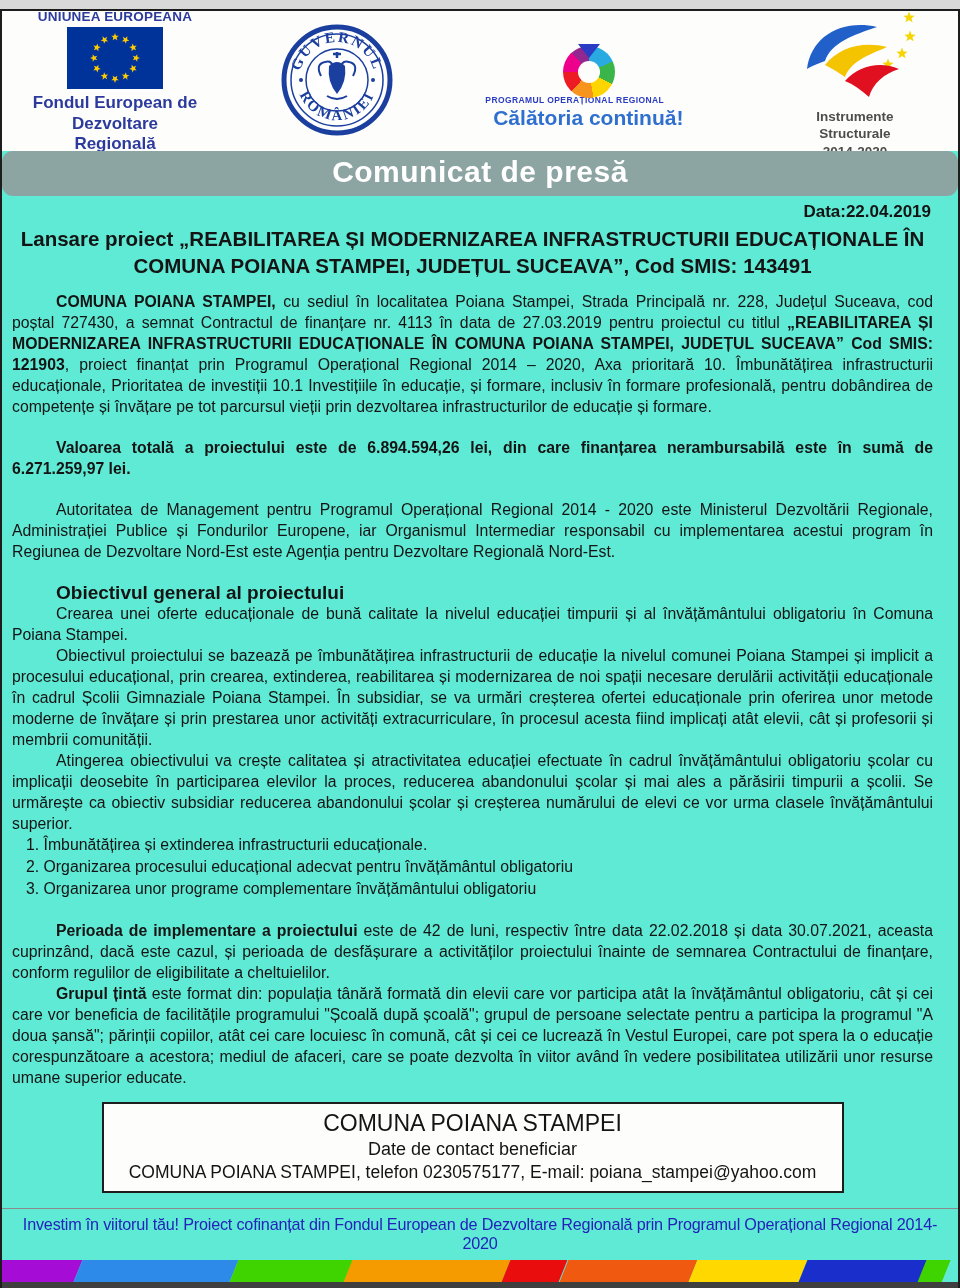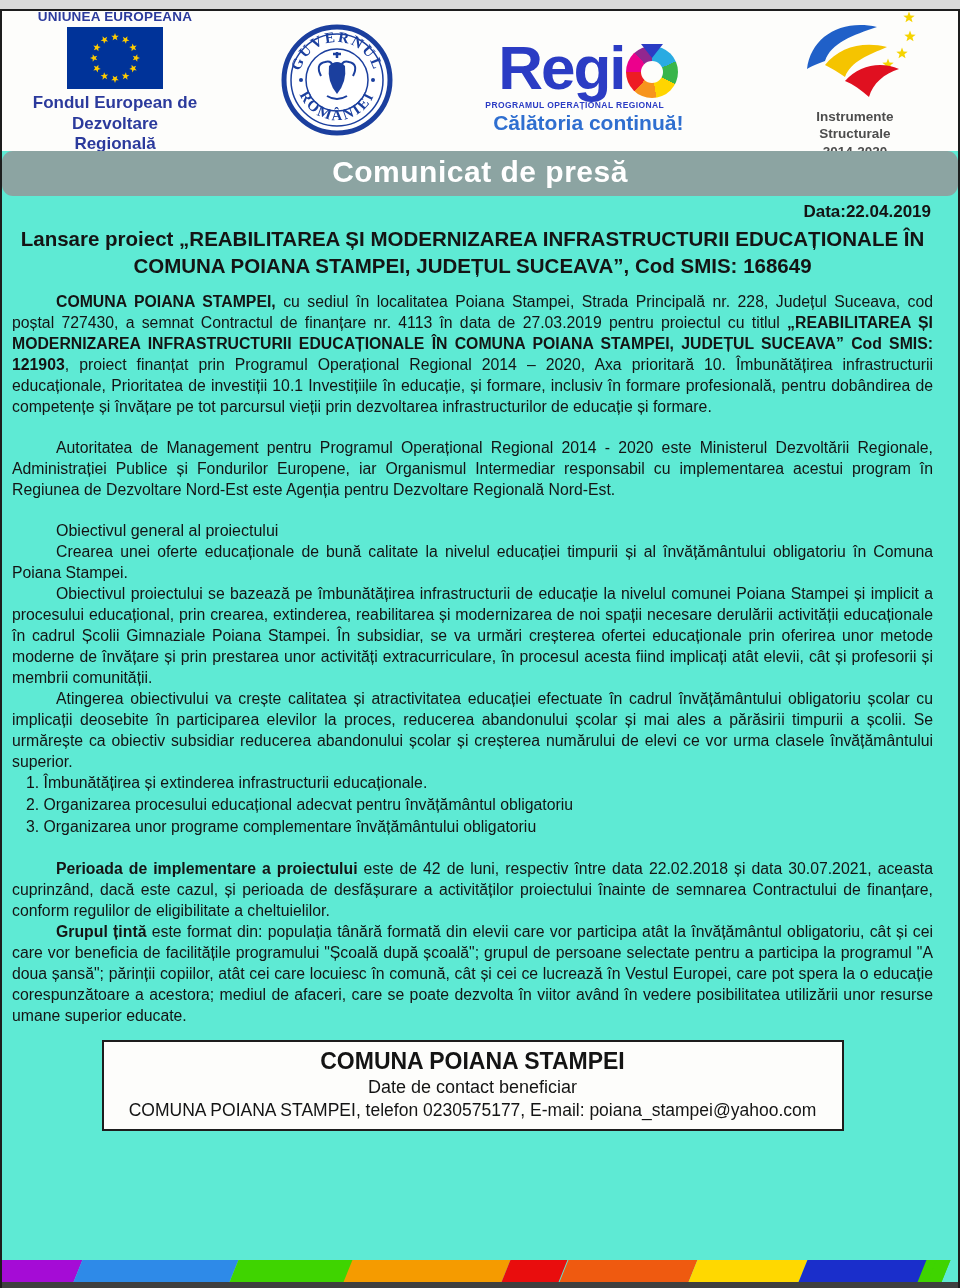--- a/index.html
+++ b/index.html
@@ -51,28 +51,28 @@
   
   .content { flex:1; padding:4px 25px 0 10px; color:#141414; }
   .date-line { text-align:right; font-weight:bold; font-size:17px; margin:2px 2px 4px 0; }
   .doc-title {
     text-align:center; font-weight:bold; font-size:20.5px; line-height:1.3;
     margin:2px auto 12px auto; max-width:930px;
   }
   .para { font-size:15.8px; line-height:21px; text-align:justify; text-indent:44px; }
   .para.gap { margin-top:20px; }
   .bold { font-weight:bold; }
-  .subhead { font-size:16px; line-height:21px; font-weight:normal; margin:20px 0 0 44px; }
+  .subhead { font-size:19px; line-height:21px; font-weight:bold; margin:20px 0 0 44px; }
   .obj-list { list-style:none; margin-left:14px; font-size:15.8px; line-height:22px; }
   
   .contact-box {
     width:742px; margin:14px auto 0 auto; border:2px solid #1d1d1d; background:#fdfdfb;
     text-align:center; padding:6px 8px 8px 8px;
   }
-  .contact-title { font-size:23px; font-weight:bold; }
+  .contact-title { font-size:23px; font-weight:normal; }
   .contact-sub { font-size:18px; margin-top:2px; }
   .contact-line { font-size:17.5px; margin-top:2px; }
   
   .invest-row {
     border-top:1px solid #8a8a8a; margin-top:12px; padding:6px 4px 7px 4px;
     text-align:center; color:#2323bb; font-size:16.2px; letter-spacing:-0.2px;
   }
   .stripe { display:flex; height:22px; overflow:hidden; }
   .stripe div { transform:skewX(-22deg); }
   .stripe div:first-child { margin-left:-12px; border-left:14px solid; }
@@ -132,21 +132,20 @@
           <path d="M72,52 Q78,40 68,38 Q62,36 60,42"></path>
           <path d="M48,42 Q56,34 64,42 Q66,58 56,70 Q46,58 48,42 Z" fill="#1b3f9e" stroke="none"></path>
           <path d="M56,34 L56,28 M52,30 L60,30" stroke-width="2.5"></path>
           <path d="M46,72 Q56,78 66,72"></path>
         </g>
       </svg>
     </div>
 
     <div class="logo-regio">
       <div class="regio-word">
-        <span class="txt">Regi</span>
         <span class="regio-o">
           <span class="hole"></span>
           <span class="notch"></span>
         </span>
       </div>
       <div class="regio-sub1">PROGRAMUL OPERAȚIONAL REGIONAL</div>
       <div class="regio-sub2">Călătoria continuă!</div>
     </div>
 
     <div class="logo-is">
@@ -169,24 +168,25 @@
       <div class="cap">Instrumente Structurale</div>
       <div class="cap">2014-2020</div>
     </div>
   </header>
 
   <div class="banner" style="background: rgb(140, 164, 162);">Comunicat de presă</div>
 
   <main class="content">
     <div class="date-line">Data:22.04.2019</div>
 
-    <h1 class="doc-title">Lansare proiect „REABILITAREA ȘI MODERNIZAREA INFRASTRUCTURII EDUCAȚIONALE ÎN COMUNA POIANA STAMPEI, JUDEȚUL SUCEAVA”, Cod SMIS: 168649</h1>
+    <h1 class="doc-title">Lansare proiect „REABILITAREA ȘI MODERNIZAREA INFRASTRUCTURII EDUCAȚIONALE ÎN COMUNA POIANA STAMPEI, JUDEȚUL SUCEAVA”, Cod SMIS: 143491</h1>
 
     <p class="para"><b>COMUNA POIANA STAMPEI,</b><span> cu sediul în localitatea Poiana Stampei, Strada Principală nr. 228, Județul Suceava, cod poștal 727430, a semnat Contractul de finanțare nr. 4113 în data de 27.03.2019 pentru proiectul cu titlul </span><b>„REABILITAREA ȘI MODERNIZAREA INFRASTRUCTURII EDUCAȚIONALE ÎN COMUNA POIANA STAMPEI, JUDEȚUL SUCEAVA” Cod SMIS: 121903</b><span>, proiect finanțat prin Programul Operațional Regional 2014 – 2020, Axa prioritară 10. Îmbunătățirea infrastructurii educaționale, Prioritatea de investiții 10.1 Investițiile în educație, și formare, inclusiv în formare profesională, pentru dobândirea de competențe și învățare pe tot parcursul vieții prin dezvoltarea infrastructurilor de educație și formare.</span></p>
 
+    <p class="para gap bold">Valoarea totală a proiectului este de 6.894.594,26 lei, din care finanțarea nerambursabilă este în sumă de 6.271.259,97 lei.</p>
 
     <p class="para gap">Autoritatea de Management pentru Programul Operațional Regional 2014 - 2020 este Ministerul Dezvoltării Regionale, Administrației Publice și Fondurilor Europene, iar Organismul Intermediar responsabil cu implementarea acestui program în Regiunea de Dezvoltare Nord-Est este Agenția pentru Dezvoltare Regională Nord-Est.</p>
 
     <h2 class="subhead">Obiectivul general al proiectului</h2>
     <p class="para">Crearea unei oferte educaționale de bună calitate la nivelul educației  timpurii și al învățământului obligatoriu în Comuna Poiana Stampei.</p>
     <p class="para">Obiectivul proiectului se bazează pe îmbunătățirea infrastructurii de educație la nivelul comunei Poiana Stampei și implicit a procesului educațional, prin crearea, extinderea, reabilitarea și modernizarea de noi spații necesare derulării activității educaționale în cadrul Școlii Gimnaziale Poiana Stampei. În subsidiar, se va urmări creșterea ofertei educaționale prin oferirea unor metode moderne de învățare și prin prestarea unor activități extracurriculare, în procesul acesta fiind implicați atât elevii, cât și profesorii și membrii comunității.</p>
     <p class="para">Atingerea obiectivului va crește calitatea și atractivitatea educației efectuate în cadrul învățământului obligatoriu școlar cu implicații deosebite în participarea elevilor la proces, reducerea abandonului școlar și mai ales a părăsirii timpurii a școlii. Se urmărește ca obiectiv subsidiar reducerea abandonului școlar și creșterea numărului de elevi ce vor urma clasele învățământului superior.</p>
 
     <ul class="obj-list">
       <li>1.  Îmbunătățirea și extinderea infrastructurii educaționale.</li>
@@ -197,20 +197,21 @@
     <p class="para gap"><b>Perioada de implementare a proiectului</b><span> este de 42 de luni, respectiv între data 22.02.2018 și data 30.07.2021, aceasta cuprinzând, dacă este cazul, și perioada de desfășurare a activităților proiectului înainte de semnarea Contractului de finanțare, conform regulilor de eligibilitate a cheltuielilor.</span></p>
     <p class="para"><b>Grupul țintă</b><span> este format din: populația tânără formată din elevii care vor participa atât la învățământul obligatoriu, cât și cei care vor beneficia de facilitățile programului "Școală după școală"; grupul de persoane selectate pentru a participa la programul "A doua șansă"; părinții copiilor, atât cei care locuiesc în comună, cât și cei ce lucrează în Vestul Europei, care pot spera la o educație corespunzătoare a acestora; mediul de afaceri, care se poate dezvolta în viitor având în vedere posibilitatea utilizării unor resurse umane superior educate.</span></p>
 
     <div class="contact-box">
       <div class="contact-title">COMUNA POIANA STAMPEI</div>
       <div class="contact-sub">Date de contact beneficiar</div>
       <div class="contact-line">COMUNA POIANA STAMPEI, telefon 0230575177, E-mail: poiana_stampei@yahoo.com</div>
     </div>
   </main>
 
+  <div class="invest-row">Investim în viitorul tău! Proiect cofinanțat din Fondul European de Dezvoltare Regională prin Programul Operațional Regional 2014-2020</div>
 
   <div class="stripe">
       <div style="background: rgb(165, 12, 214); border-color: rgb(165, 12, 214); flex: 0 0 9.2%;"></div>
       <div style="background: rgb(46, 138, 232); border-color: rgb(46, 138, 232); flex: 0 0 16.3%;"></div>
       <div style="background: rgb(63, 212, 0); border-color: rgb(63, 212, 0); flex: 0 0 12%;"></div>
       <div style="background: rgb(245, 155, 0); border-color: rgb(245, 155, 0); flex: 0 0 16.5%;"></div>
       <div style="background: rgb(233, 13, 13); border-color: rgb(233, 13, 13); flex: 0 0 6%;"></div>
       <div style="background: rgb(239, 90, 16); border-color: rgb(239, 90, 16); flex: 0 0 13.5%;"></div>
       <div style="background: rgb(255, 216, 0); border-color: rgb(255, 216, 0); flex: 0 0 11.5%;"></div>
       <div style="background: rgb(26, 46, 203); border-color: rgb(26, 46, 203); flex: 0 0 12.5%;"></div>

